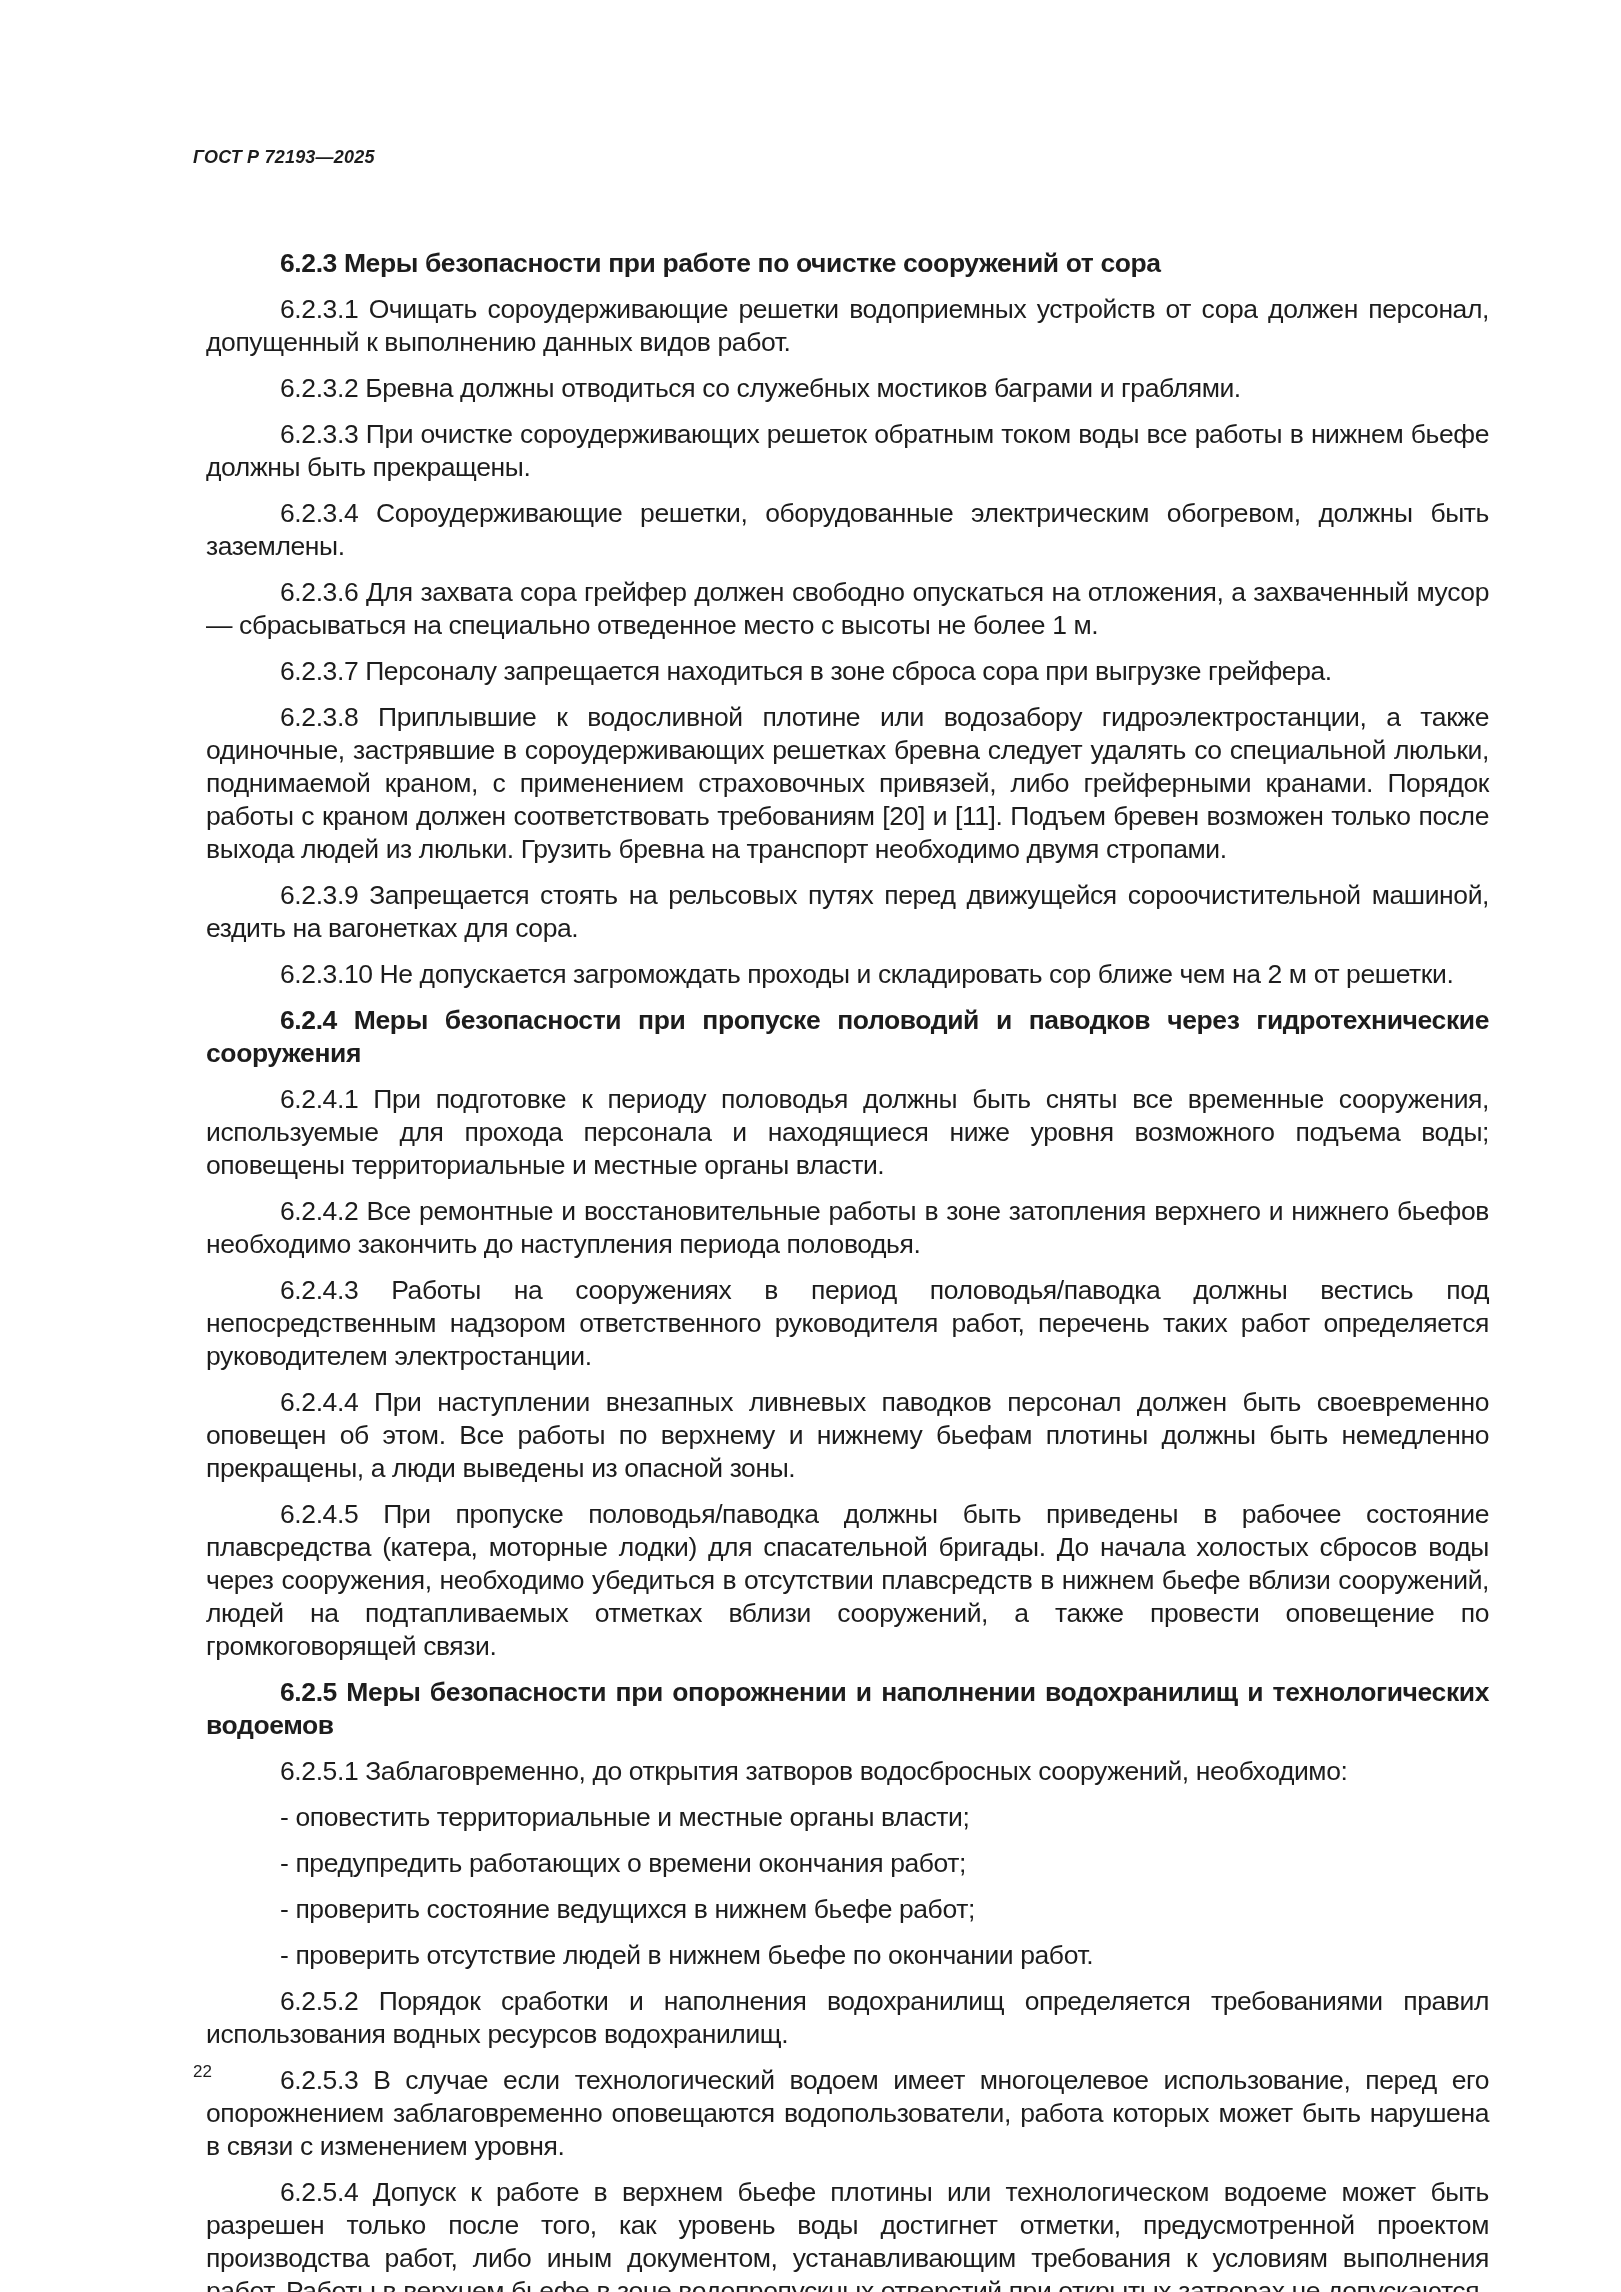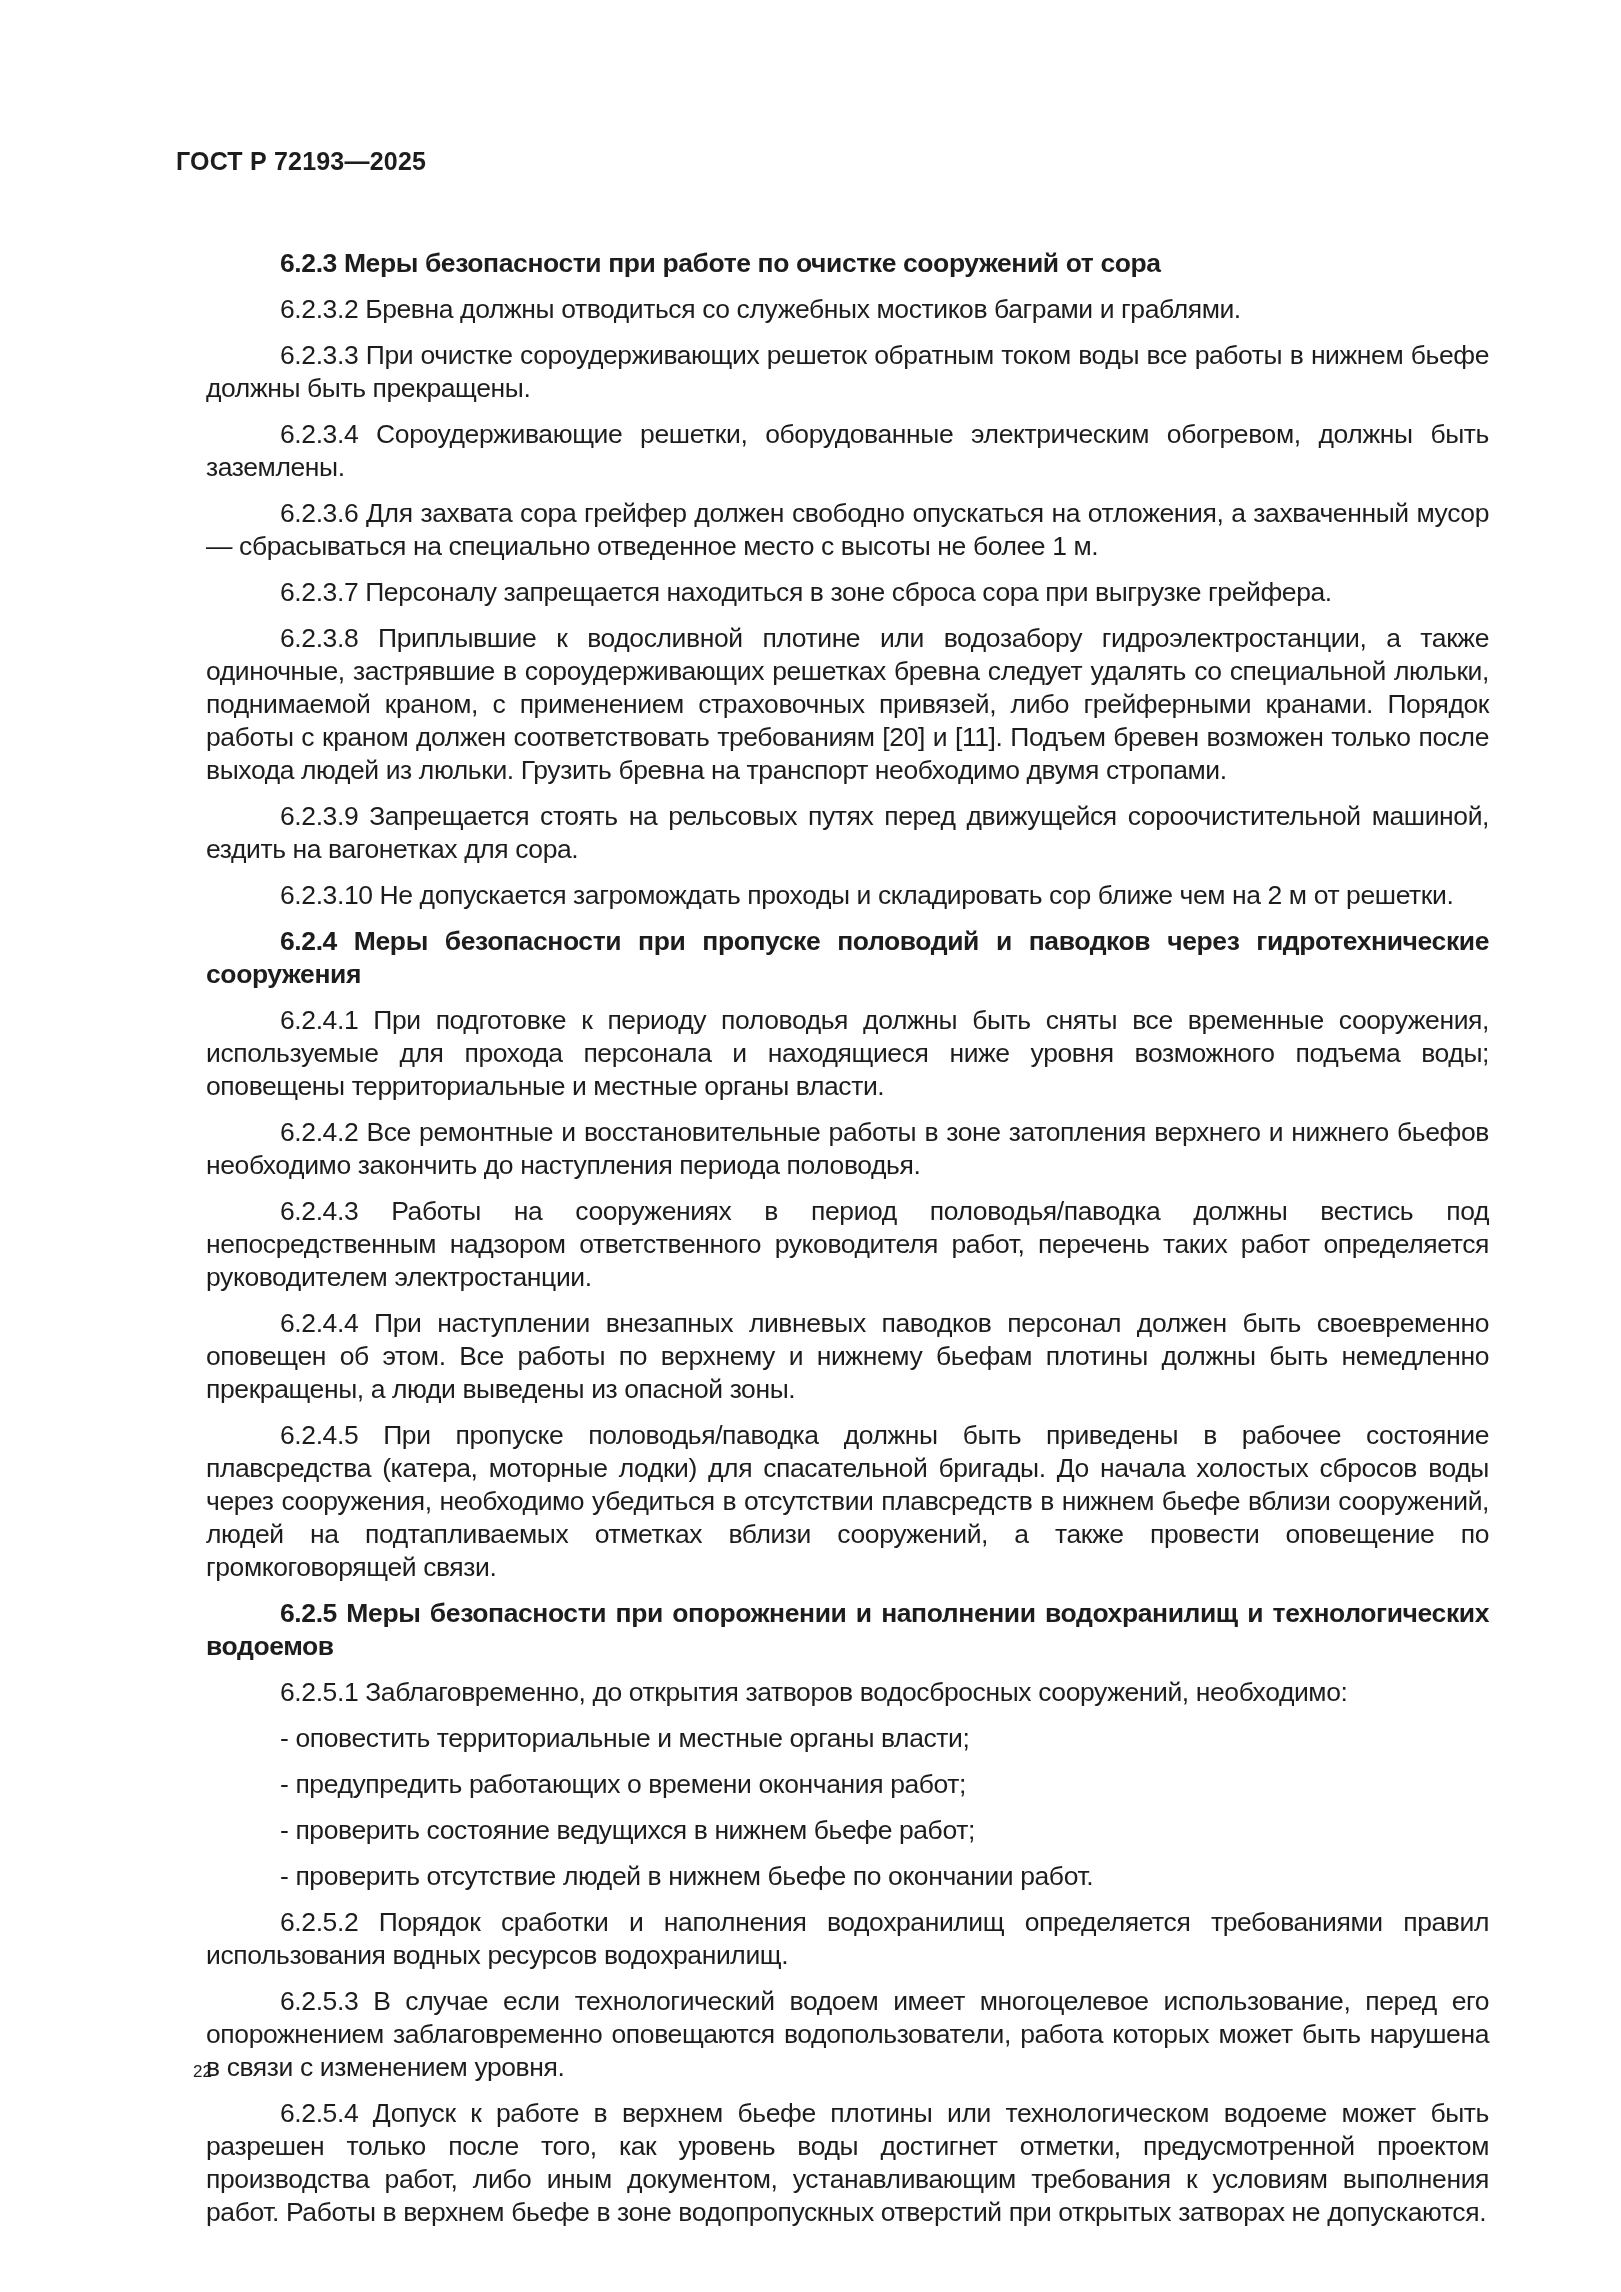--- a/index.html
+++ b/index.html
@@ -12,26 +12,27 @@
     width: 1621px;
     height: 2293px;
     margin: 0 auto;
     background: #ffffff;
     color: #1d1d1d;
     font-family: "Liberation Sans", "DejaVu Sans", sans-serif;
     overflow: hidden;
   }
   .doc-header {
     position: absolute;
-    left: 176px;
+    left: 193px;
     top: 147px;
-    font-size: 25px;
+    font-size: 18px;
     font-weight: bold;
     letter-spacing: 0.2px;
     white-space: nowrap;
+    font-style: italic;
   }
   .doc-body {
     position: absolute;
     left: 193px;
     top: 234px;
     width: 1309px;
     font-size: 26.5px;
     letter-spacing: -0.4px;
     line-height: 33px;
     text-align: justify;
@@ -54,20 +55,21 @@
   }
 </style>
 </head>
 <body>
 
 <div class="page">
   <div class="doc-header">ГОСТ Р 72193—2025</div>
 
   <main class="doc-body" id="doc-body">
       <p class="heading">6.2.3 Меры безопасности при работе по очистке сооружений от сора</p>
+      <p class="body">6.2.3.1 Очищать сороудерживающие решетки водоприемных устройств от сора должен персонал, допущенный к выполнению данных видов работ.</p>
       <p class="body">6.2.3.2 Бревна должны отводиться со служебных мостиков баграми и граблями.</p>
       <p class="body">6.2.3.3 При очистке сороудерживающих решеток обратным током воды все работы в нижнем бьефе должны быть прекращены.</p>
       <p class="body">6.2.3.4 Сороудерживающие решетки, оборудованные электрическим обогревом, должны быть заземлены.</p>
       <p class="body">6.2.3.6 Для захвата сора грейфер должен свободно опускаться на отложения, а захваченный мусор — сбрасываться на специально отведенное место с высоты не более 1 м.</p>
       <p class="body">6.2.3.7 Персоналу запрещается находиться в зоне сброса сора при выгрузке грейфера.</p>
       <p class="body">6.2.3.8 Приплывшие к водосливной плотине или водозабору гидроэлектростанции, а также одиночные, застрявшие в сороудерживающих решетках бревна следует удалять со специальной люльки, поднимаемой краном, с применением страховочных привязей, либо грейферными кранами. Порядок работы с краном должен соответствовать требованиям [20] и [11]. Подъем бревен возможен только после выхода людей из люльки. Грузить бревна на транспорт необходимо двумя стропами.</p>
       <p class="body">6.2.3.9 Запрещается стоять на рельсовых путях перед движущейся сороочистительной машиной, ездить на вагонетках для сора.</p>
       <p class="body">6.2.3.10 Не допускается загромождать проходы и складировать сор ближе чем на 2 м от решетки.</p>
       <p class="heading">6.2.4 Меры безопасности при пропуске половодий и паводков через гидротехнические сооружения</p>
       <p class="body">6.2.4.1 При подготовке к периоду половодья должны быть сняты все временные сооружения, используемые для прохода персонала и находящиеся ниже уровня возможного подъема воды; оповещены территориальные и местные органы власти.</p>

